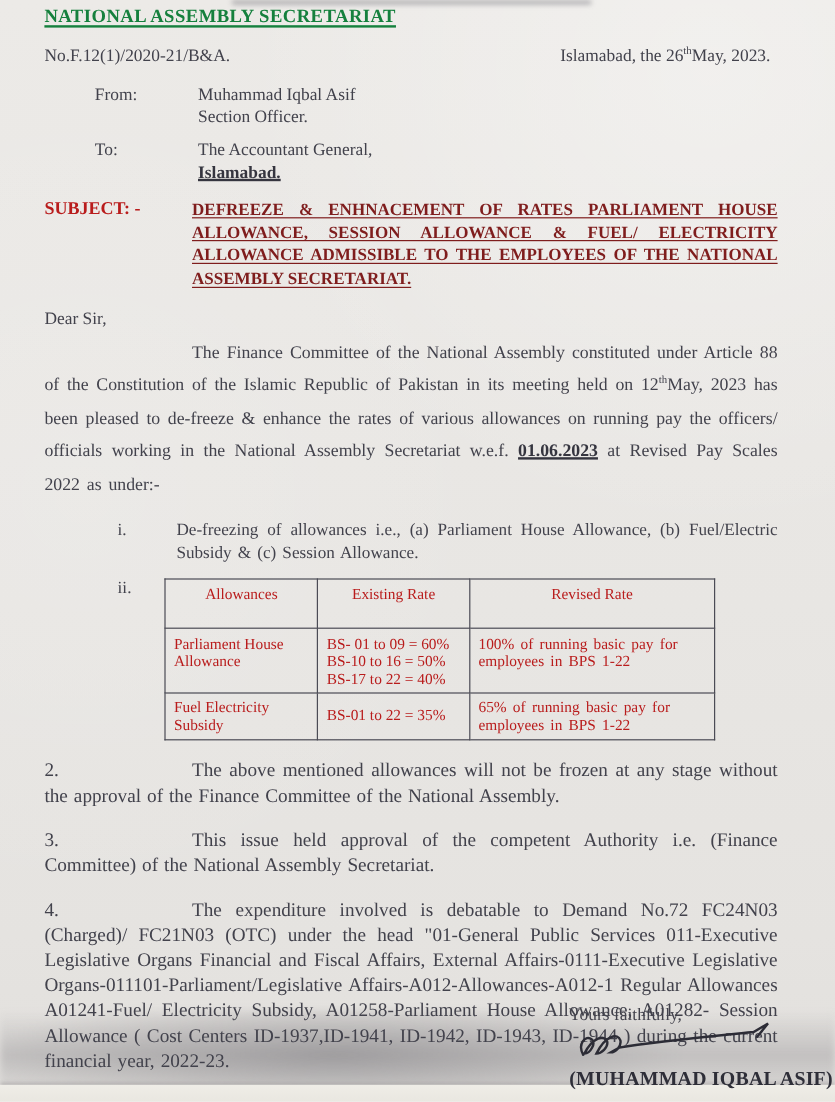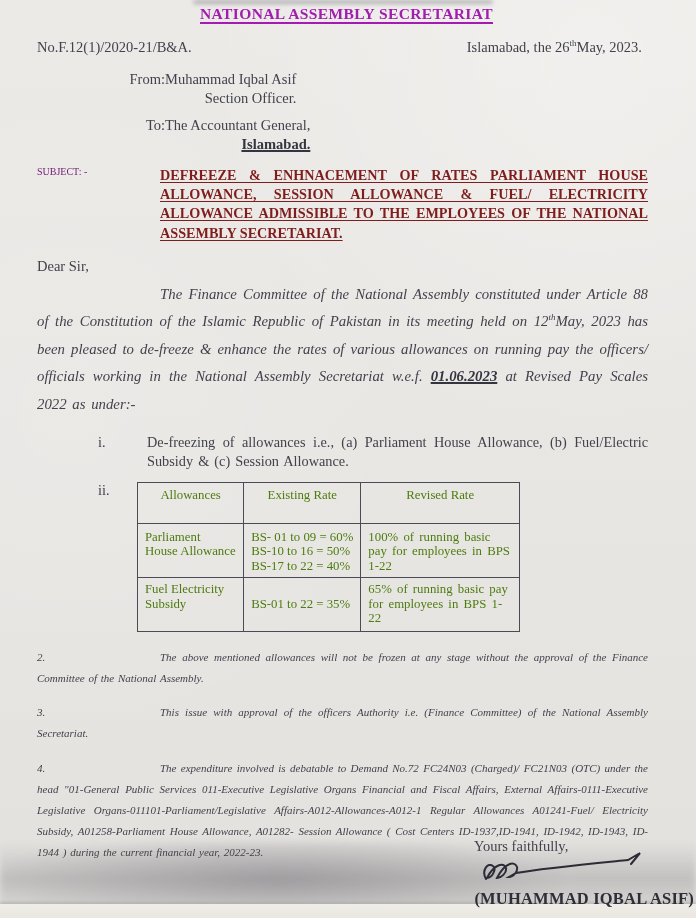--- a/index.html
+++ b/index.html
@@ -9,60 +9,60 @@
       radial-gradient(circle at 85% 6%, rgba(255,255,255,0.30), rgba(255,255,255,0) 38%),
       radial-gradient(circle at 10% 45%, rgba(255,255,255,0.12), rgba(255,255,255,0) 45%),
       linear-gradient(180deg,#eceae7 0%,#e8e6e3 55%,#e5e3e0 85%,#e2e0dd 100%);
     font-family:"Liberation Serif","DejaVu Serif",serif;
     color:#42424c;
     -webkit-font-smoothing:antialiased;
   }
   .page{position:relative;padding:5px 48px 0 37px;z-index:2;}
 
   
-  .doc-title{ text-align:center; font-weight:bold; font-size:15.5px; letter-spacing:0.4px;
-    color:#a21caf; margin:0 -8px 16px 0;}
+  .doc-title{ font-weight:bold; font-size:15.5px; letter-spacing:0.4px;
+    color:#15803d; margin:0 -8px 16px 0;}
   .doc-title span{ text-decoration:underline; text-underline-offset:3px; text-decoration-thickness:1.5px;}
   .smudge{position:absolute;top:0;left:193px;width:300px;height:4px;background:rgba(70,70,80,.35);filter:blur(2px);border-radius:2px;}
 
   .ref-row{display:flex;justify-content:space-between;margin-top:11px;font-size:14.5px;gap:44px;}
   .ref-row .date{margin-right:6px;}
   sup{font-size:9px;vertical-align:super;line-height:0;}
 
-  .addr{display:flex;margin-top:14px;font-size:14.5px;line-height:18.5px;text-align:right;}
+  .addr{display:flex;margin-top:14px;font-size:14.5px;line-height:18.5px;}
   .addr .lbl{width:86px;margin-left:42px;flex:none;}
   .addr2{margin-top:9px;}
   .to-city{font-weight:bold;color:#35353f;text-decoration:underline;text-decoration-thickness:1.5px;}
 
   
   .subject{display:flex;margin-top:13px;}
-  .subject .lbl{flex:none;width:123px;font-weight:normal;font-size:10px;color:#701a75;}
+  .subject .lbl{flex:none;width:123px;font-weight:bold;font-size:15px;color:#b91c1c;}
   .subject .txt{flex:1;font-weight:bold;font-size:14.2px;line-height:19.2px;color:#7f1d1d;
     text-align:justify;text-decoration:underline;text-decoration-thickness:1.3px;text-underline-offset:2px;}
 
   .salutation{margin-top:15px;font-size:14.5px;}
 
-  .para1{margin-top:6px;font-size:14.8px;line-height:27.5px;text-align:justify;text-indent:123px;word-spacing:2px;font-style:italic;}
+  .para1{margin-top:6px;font-size:14.8px;line-height:27.5px;text-align:justify;text-indent:123px;word-spacing:2px;}
   .wef{font-weight:bold;color:#35353f;text-decoration:underline;text-decoration-thickness:1.5px;}
 
   .list{margin-top:4px;}
   .list-item{position:relative;padding-left:110px;font-size:14.3px;line-height:19px;text-align:justify;word-spacing:1.5px;}
   .list-item .num{position:absolute;left:61px;top:0;}
   .li2{margin-top:10px;}
 
   
-  table.rates{border-collapse:collapse;margin:11px 0 0 100px;width:383px;font-size:12.8px;color:#4d7c0f;}
+  table.rates{border-collapse:collapse;margin:11px 0 0 100px;width:459px;font-size:12.8px;color:#b91c1c;}
   table.rates th,table.rates td{border:1.6px solid #4b4b55;padding:3px 7px;vertical-align:top;text-align:left;line-height:14.5px;}
   table.rates th{text-align:center;font-weight:normal;padding-top:5px;padding-bottom:20px;}
   td.rev{ text-align:justify; word-spacing:2px;}
   td.c2{white-space:nowrap;}
   tr.r1 td{padding-top:6px;padding-bottom:4px;}
   tr.r2 td{padding-top:4px;padding-bottom:5px;}
 
-  .npara{position:relative;font-size:11px;line-height:21px;text-align:justify;word-spacing:1px;margin-top:0;font-style:italic;}
+  .npara{position:relative;font-size:16px;line-height:21px;text-align:justify;word-spacing:1px;margin-top:0;}
   .npara .num{display:inline-block;width:123px;}
   .p2{margin-top:15px;}
   .p3{margin-top:13px;}
   .p4{margin-top:14px;}
 
   
   .closing{position:absolute;left:474px;top:838px;font-size:14.5px;z-index:3;}
   .sig{position:absolute;left:478px;top:849px;z-index:3;}
   .signatory{position:absolute;right:2px;top:889px;font-size:16.5px;font-weight:bold;color:#2e2e38;
     letter-spacing:0.2px;z-index:3;font-family:"Liberation Serif",serif;}
@@ -146,21 +146,21 @@
     <tr class="r2">
       <td>Fuel Electricity Subsidy</td>
       <td class="c2" style="vertical-align:middle">BS-01 to 22 = 35%</td>
       <td class="rev">65% of running basic pay for employees in BPS 1-22</td>
     </tr>
   </tbody>
     </table>
 
   <p class="npara p2"><span class="num">2.</span><span>The above mentioned allowances will not be frozen at any stage without the approval of the Finance Committee of the National Assembly.</span></p>
 
-  <p class="npara p3"><span class="num">3.</span><span>This issue with approval of the officers Authority i.e. (Finance Committee) of the National Assembly Secretariat.</span></p>
+  <p class="npara p3"><span class="num">3.</span><span>This issue held approval of the competent Authority i.e. (Finance Committee) of the National Assembly Secretariat.</span></p>
 
   <p class="npara p4"><span class="num">4.</span><span>The expenditure involved is debatable to Demand No.72 FC24N03 (Charged)/ FC21N03 (OTC) under the head "01-General Public Services 011-Executive Legislative Organs Financial and Fiscal Affairs, External Affairs-0111-Executive Legislative Organs-011101-Parliament/Legislative Affairs-A012-Allowances-A012-1 Regular Allowances A01241-Fuel/ Electricity Subsidy, A01258-Parliament House Allowance, A01282- Session Allowance ( Cost Centers ID-1937,ID-1941, ID-1942, ID-1943, ID-1944 ) during the current financial year, 2022-23.</span></p>
 </div>
 
 <div class="closing">Yours faithfully,</div>
 
 <div class="sig">
   <svg width="176" height="40" viewBox="0 0 176 40">
     <path d="M8,30 C3,21 10,13 15,17 C19,20 14,29 9,29 C16,15 26,13 28,19 C29,24 23,29 19,29 C27,13 37,12 39,18 C40,23 35,28 31,28 L38,24 C66,19 120,14 150,11 L162,4 L153,15" fill="none" stroke="#2c2c36" stroke-width="2" stroke-linecap="round"></path>
   </svg>

